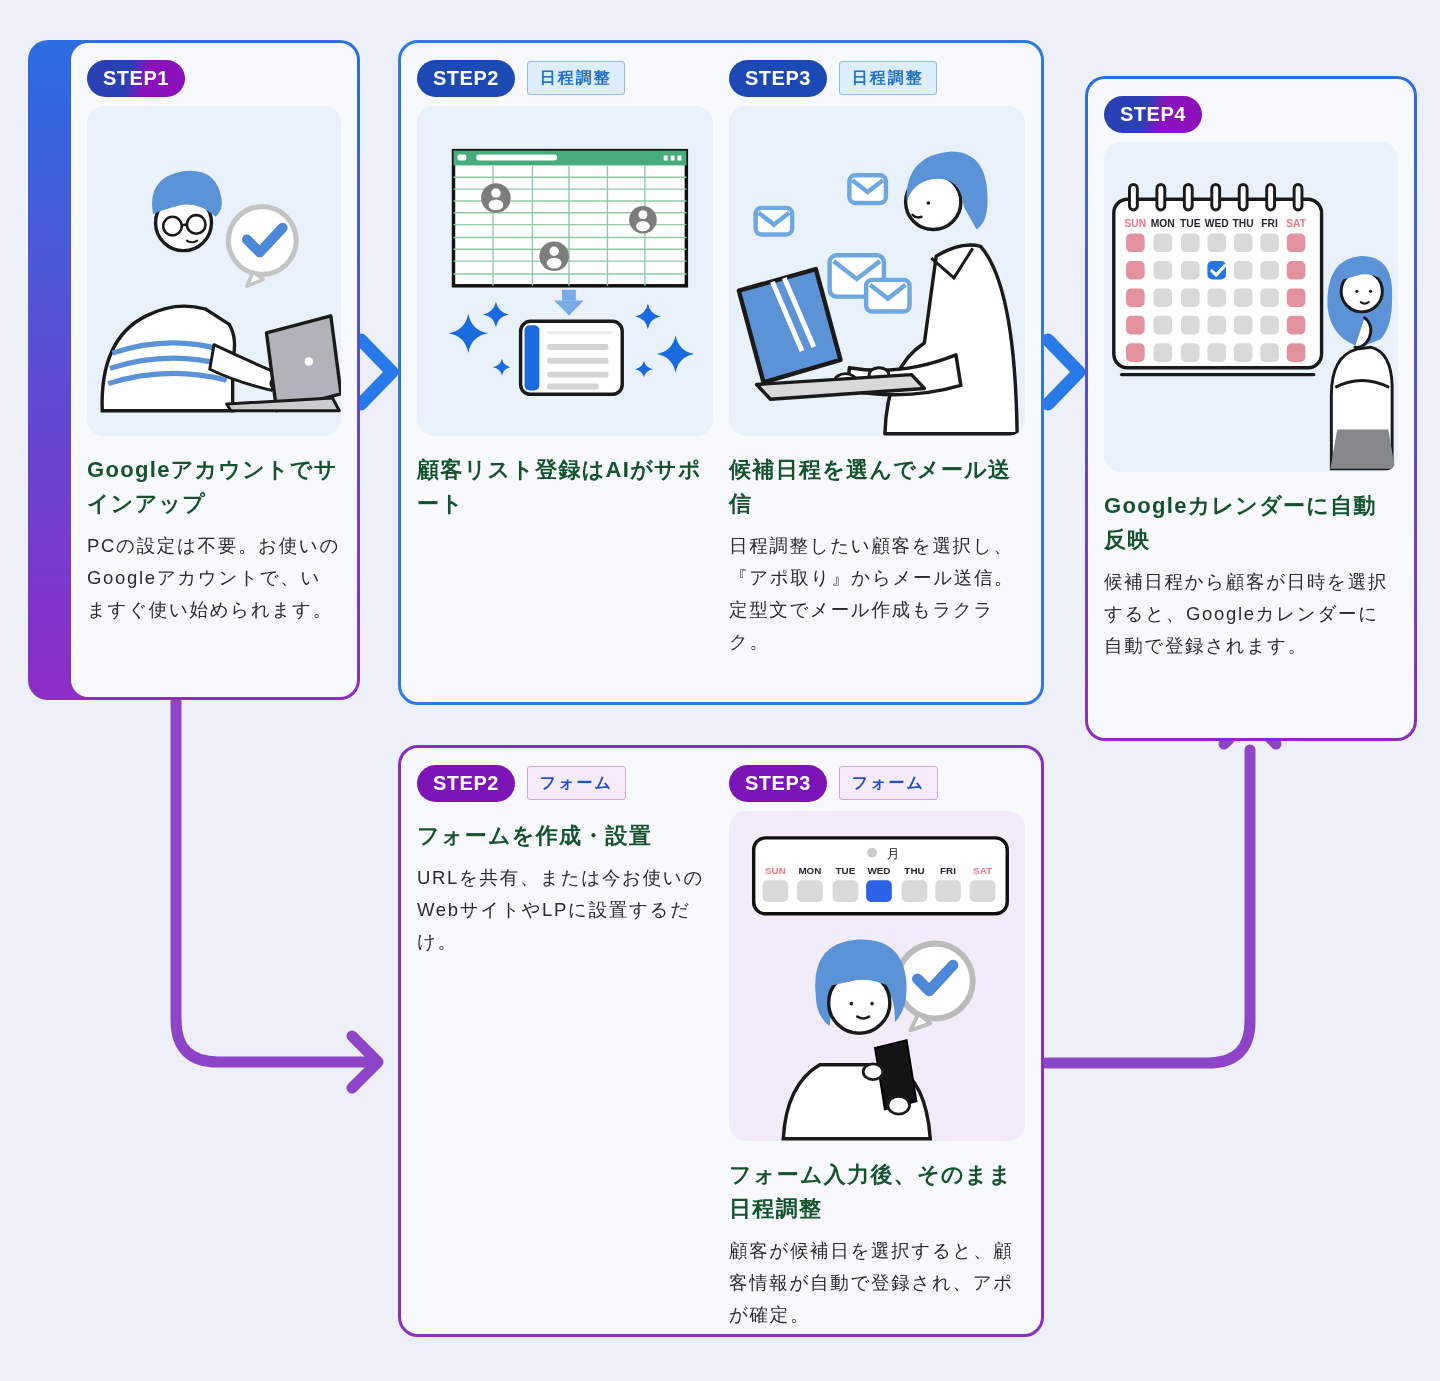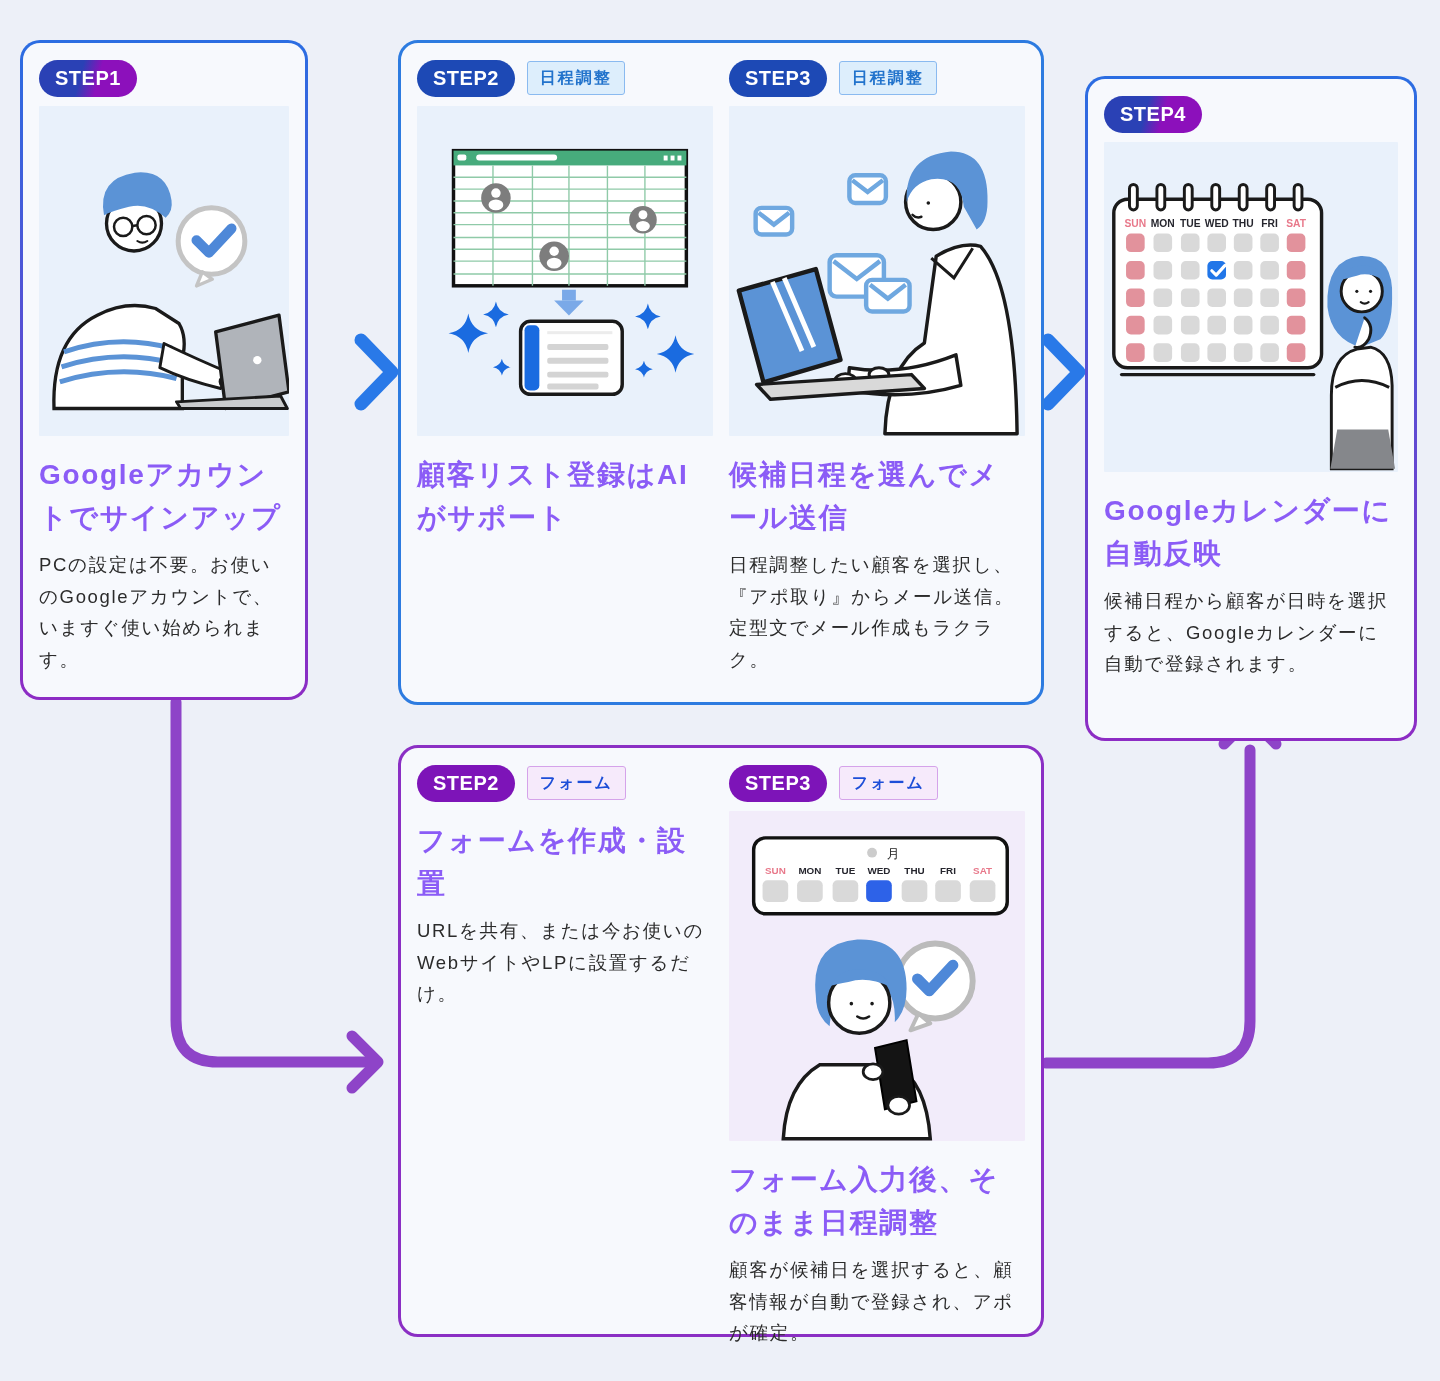--- a/index.html
+++ b/index.html
@@ -17,29 +17,29 @@
   .blue-card{border:3px solid #2d7be0;}
   .purple-card{border:3px solid #8b2fc4;}
   .badge-row{display:flex;align-items:center;gap:12px;height:38px;}
   .pill{display:inline-flex;align-items:center;justify-content:center;height:37px;padding:0 16px;border-radius:19px;color:#fff;font-weight:700;font-size:20px;letter-spacing:.5px;}
   .grad-pill{background:linear-gradient(105deg,#2a41b5 42%,#8c10bb 60%);}
   .blue-pill{background:#1d49b5;}
   .purple-pill{background:#7d14b8;}
   .tag{display:inline-flex;align-items:center;justify-content:center;height:34px;padding:0 12px;border-radius:3px;font-weight:700;font-size:16px;letter-spacing:2px;box-sizing:border-box;}
   .blue-tag{background:#ddeefc;border:1.5px solid #8abaf0;color:#2273cc;}
   .purple-tag{background:#f6eafb;border:1.5px solid #d5a3ea;color:#1d4ed8;text-align:right;}
-  .illo{border-radius:1px;height:330px;margin-top:9px;overflow:hidden;}
+  .illo{border-radius:17px;height:330px;margin-top:9px;overflow:hidden;}
   .illo-blue{background:#e9f1fb;}
   .illo-purple{background:#f2ecfa;}
   .illo svg{width:100%;height:100%;display:block;}
   .cols{display:flex;gap:16px;}
   .col{width:299px;}
-  .title{margin:17px 0 0;font-size:28px;line-height:1.55;letter-spacing:.06em;color:#8b5cf6;font-weight:700;}
+  .title{margin:17px 0 0;font-size:22px;line-height:1.55;letter-spacing:.06em;color:#14532d;font-weight:700;}
   .body{margin:9px 0 0;font-size:18.5px;line-height:1.72;letter-spacing:.09em;color:#2b2b2b;}
-  #card-step1{left:20px;top:40px;width:288px;height:660px;}
+  #card-step1{left:28px;top:40px;width:332px;height:660px;padding-left:43px;}
   #card-schedule{left:398px;top:40px;width:646px;height:665px;}
   #card-step4{left:1085px;top:40px;width:332px;height:665px;margin-top:36px;}
   #card-form{left:398px;top:745px;width:646px;height:592px;}
   .d-lbl{font-weight:700;font-size:10.5px;font-family:"Liberation Sans",sans-serif;}
   .d-lbl-sm{font-weight:700;font-size:10px;font-family:"Liberation Sans",sans-serif;}
 </style>
 </head>
 <body>
 
 <div class="canvas">

